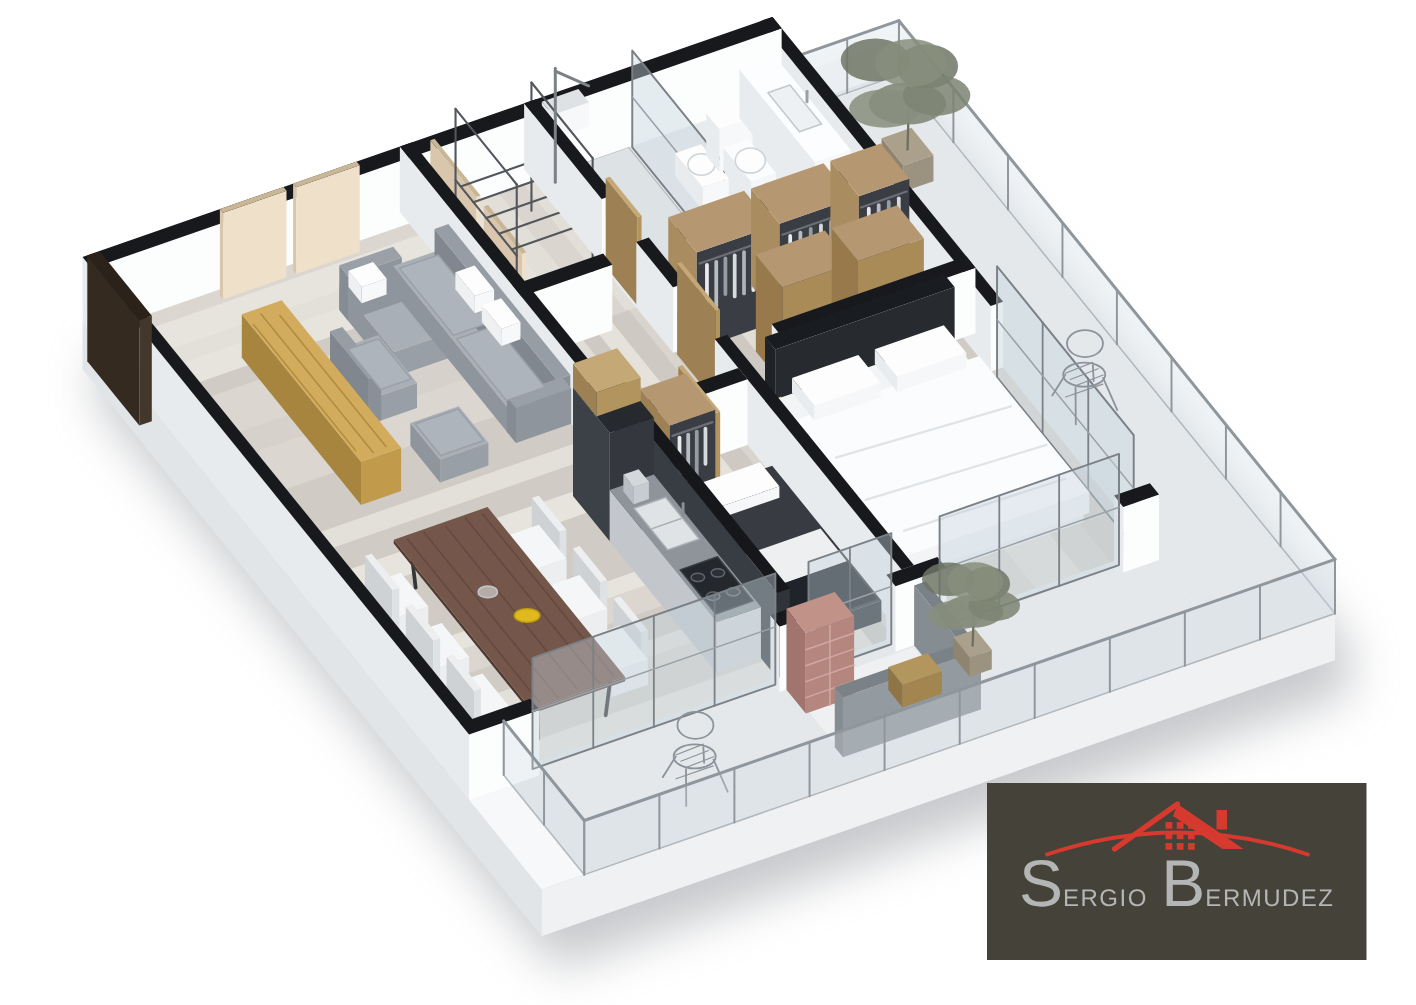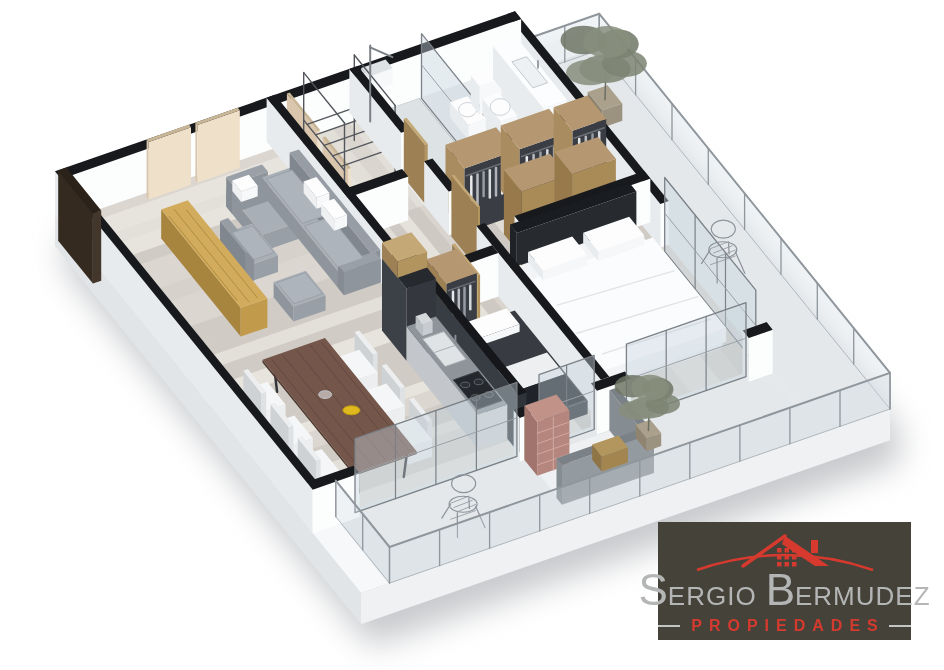--- a/index.html
+++ b/index.html
@@ -4,21 +4,21 @@
 <style>
   html,body{margin:0;padding:0;background:#ffffff;}
   .stage{position:relative;width:944px;height:670px;background:#ffffff;overflow:hidden;
          font-family:"Liberation Sans",sans-serif;}
   #plan{position:absolute;left:0;top:0;}
   .logo{position:absolute;left:658px;top:522px;width:253px;height:118px;background:#45423a;
         display:flex;flex-direction:column;align-items:center;box-sizing:border-box;}
   .logo-house{margin-top:4px;flex:0 0 auto;}
   .logo-name{line-height:1;white-space:nowrap;color:#b4b6b6;margin-top:-6px;}
   .logo-name .big{font-size:44px;font-weight:400;}
-  .logo-name .small{font-size:26px;letter-spacing:1px;}
+  .logo-name .small{font-size:16px;letter-spacing:1px;}
   .logo-name .gap{display:inline-block;width:9px;}
   .logo-tagline{width:100%;display:flex;align-items:center;margin-top:5px;}
   .logo-tagline .rule{flex:1;height:2px;background:#c3c5c5;}
   .logo-tagline .tag{color:#d63a2e;font-size:16px;font-weight:bold;letter-spacing:7px;
                      padding:0 4px 0 11px;}
 </style>
 </head>
 <body>
 
 <div class="stage">
@@ -767,19 +767,14 @@
           <rect x="119.5" y="29" width="4.5" height="4.5"></rect>
           <rect x="127" y="29" width="4.5" height="4.5"></rect>
         <rect x="112" y="36" width="4.5" height="4.5"></rect>
           <rect x="119.5" y="36" width="4.5" height="4.5"></rect>
           <rect x="127" y="36" width="4.5" height="4.5"></rect>
       </g>
     </svg>
     <div class="logo-name">
       <span class="big">S</span><span class="small">ERGIO</span><span class="gap"></span><span class="big">B</span><span class="small">ERMUDEZ</span>
     </div>
-    <div class="logo-tagline">
-      <span class="rule"></span>
-      <span class="tag">PROPIEDADES</span>
-      <span class="rule"></span>
-    </div>
   </div>
 </div>
 
 </body></html>

